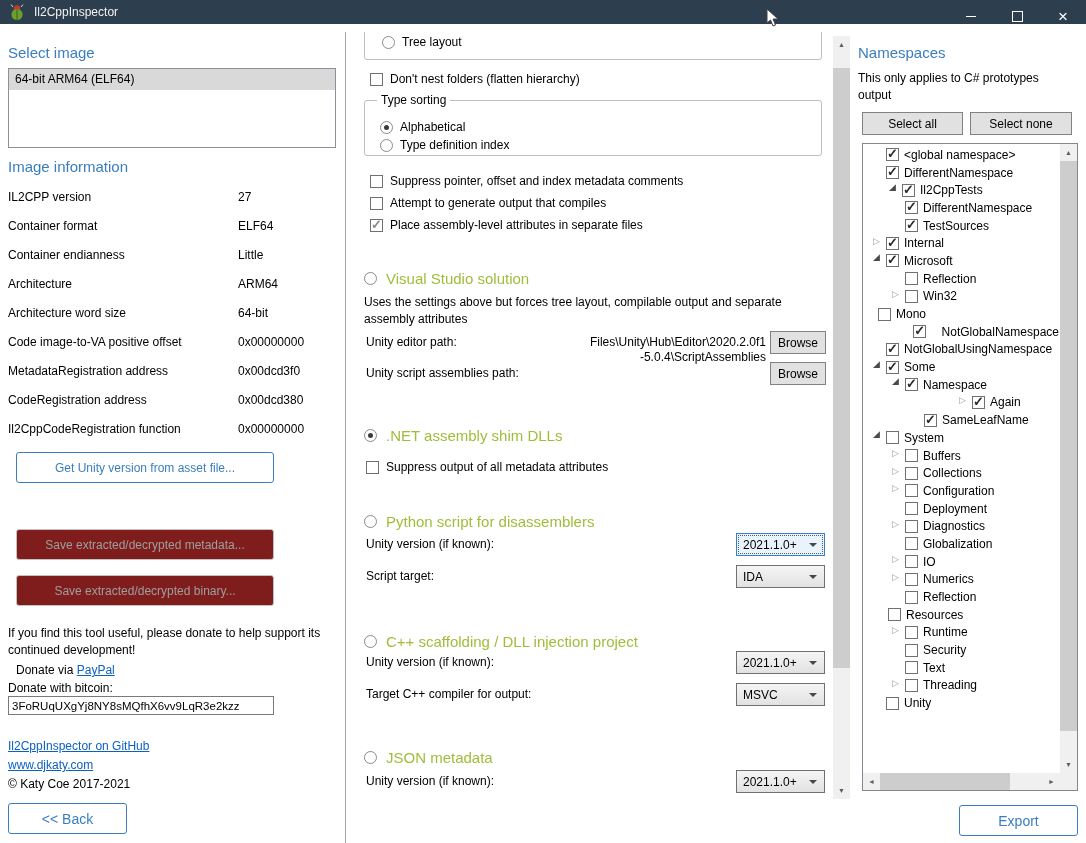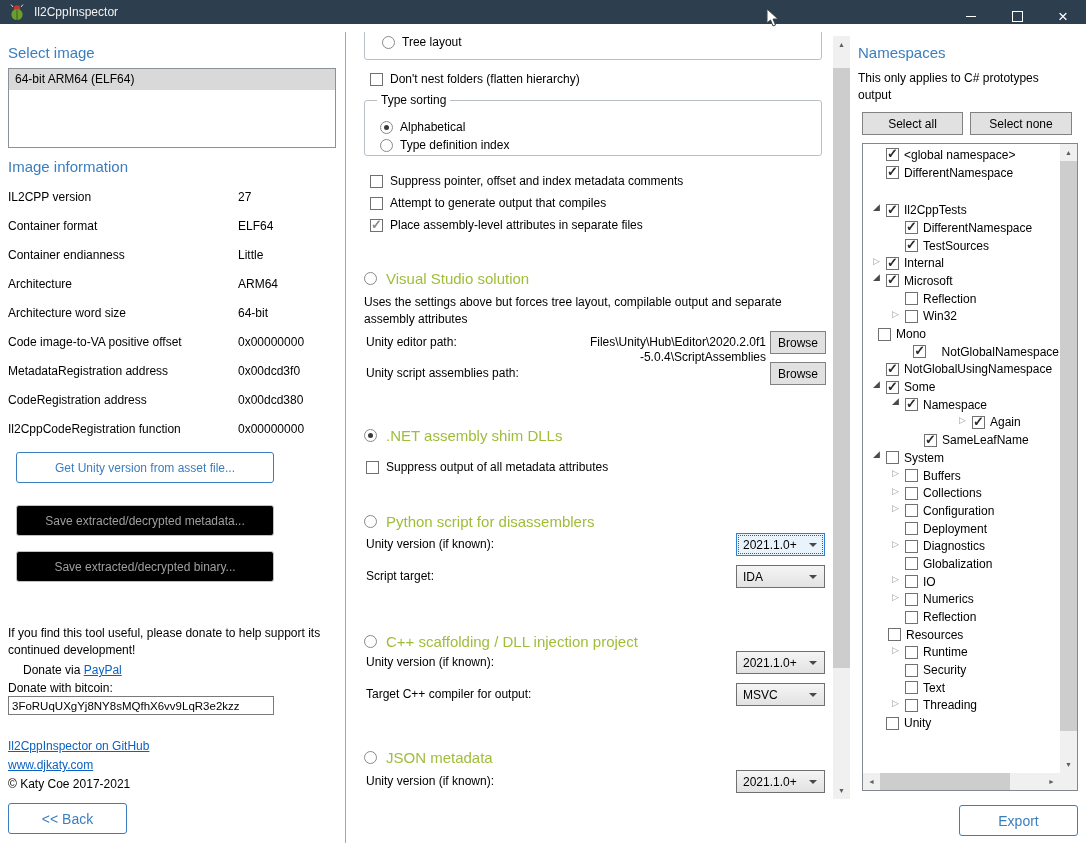--- a/index.html
+++ b/index.html
@@ -31,21 +31,21 @@
   .listbox-item{height:21px;line-height:21px;padding-left:6px;}
   .listbox-item.selected{background:#d9d9d9;}
 
   .info-row{position:absolute;left:8px;width:330px;height:16px;line-height:14px;}
   .info-label{position:absolute;left:0;}
   .info-value{position:absolute;left:230px;}
 
   .btn{position:absolute;box-sizing:border-box;display:flex;align-items:center;justify-content:center;
        font-size:12px;background:#e1e1e1;border:1px solid #828282;color:#000;cursor:default;}
   .btn-blue{background:#fff;border:1px solid #3a7ebf;color:#3a7ebf;border-radius:3px;}
-  .btn-disabled{background:#000000;border:1px solid #c2c2c2;color:#9f9f9f;border-radius:3px;}
+  .btn-disabled{background:#7f1d1d;border:1px solid #c2c2c2;color:#9f9f9f;border-radius:3px;margin-top:24px;}
   .btn-big{font-size:14px;}
 
   .txt{position:absolute;line-height:17px;}
   .link{color:#0b61c2;text-decoration:underline;cursor:pointer;}
   .bitcoin-input{position:absolute;left:8px;top:664px;width:266px;height:19px;border:1px solid #7a7a7a;
                  font-family:"Liberation Sans",sans-serif;font-size:11.5px;padding:0 3px;box-sizing:border-box;}
 
   
   .checkbox{width:13px;height:13px;border:1px solid #707070;background:#fff;display:inline-block;
             position:relative;flex:none;box-sizing:border-box;}
@@ -172,21 +172,21 @@
           <span class="info-label">Il2CppCodeRegistration function</span>
           <span class="info-value">0x00000000</span>
         </div>
       </div>
 
     <div class="btn btn-blue" style="left:16px;top:420px;width:258px;height:31px">Get Unity version from asset file...</div>
     <div class="btn btn-disabled" style="left:16px;top:473px;width:258px;height:31px">Save extracted/decrypted metadata...</div>
     <div class="btn btn-disabled" style="left:16px;top:519px;width:258px;height:31px">Save extracted/decrypted binary...</div>
 
     <div class="txt" style="left:8px;top:593px;width:326px">If you find this tool useful, please donate to help support its continued development!</div>
-    <div class="txt" style="left:23px;top:630px">
+    <div class="txt" style="left:16px;top:630px">
       <span>Donate via </span><span class="link">PayPal</span>
     </div>
     <div class="txt" style="left:8px;top:648px">Donate with bitcoin:</div>
     <input class="bitcoin-input" value="3FoRUqUXgYj8NY8sMQfhX6vv9LqR3e2kzz" style="">
 
     <div class="txt link" style="left:8px;top:706px">Il2CppInspector on GitHub</div>
     <div class="txt link" style="left:8px;top:725px">www.djkaty.com</div>
     <div class="txt" style="left:8px;top:744px">© Katy Coe 2017-2021</div>
 
     <div class="btn btn-blue btn-big" style="left:8px;top:771px;width:119px;height:31px">&lt;&lt; Back</div>
@@ -309,21 +309,21 @@
           <div class="tree-row" style="padding-left: 8px;">
             <span class="exp none"></span>
             <span class="checkbox small checked"></span>
             <span class="tree-label">&lt;global namespace&gt;</span>
           </div>
           <div class="tree-row" style="padding-left: 8px;">
             <span class="exp none"></span>
             <span class="checkbox small checked"></span>
             <span class="tree-label">DifferentNamespace</span>
           </div>
-          <div class="tree-row" style="padding-left: 8px; margin-top: 20px;">
+          <div class="tree-row" style="padding-left: 24px;">
             <span class="exp expanded"></span>
             <span class="checkbox small checked"></span>
             <span class="tree-label">Il2CppTests</span>
           </div>
           <div class="tree-row" style="padding-left: 27px;">
             <span class="exp none"></span>
             <span class="checkbox small checked"></span>
             <span class="tree-label">DifferentNamespace</span>
           </div>
           <div class="tree-row" style="padding-left: 27px;">

